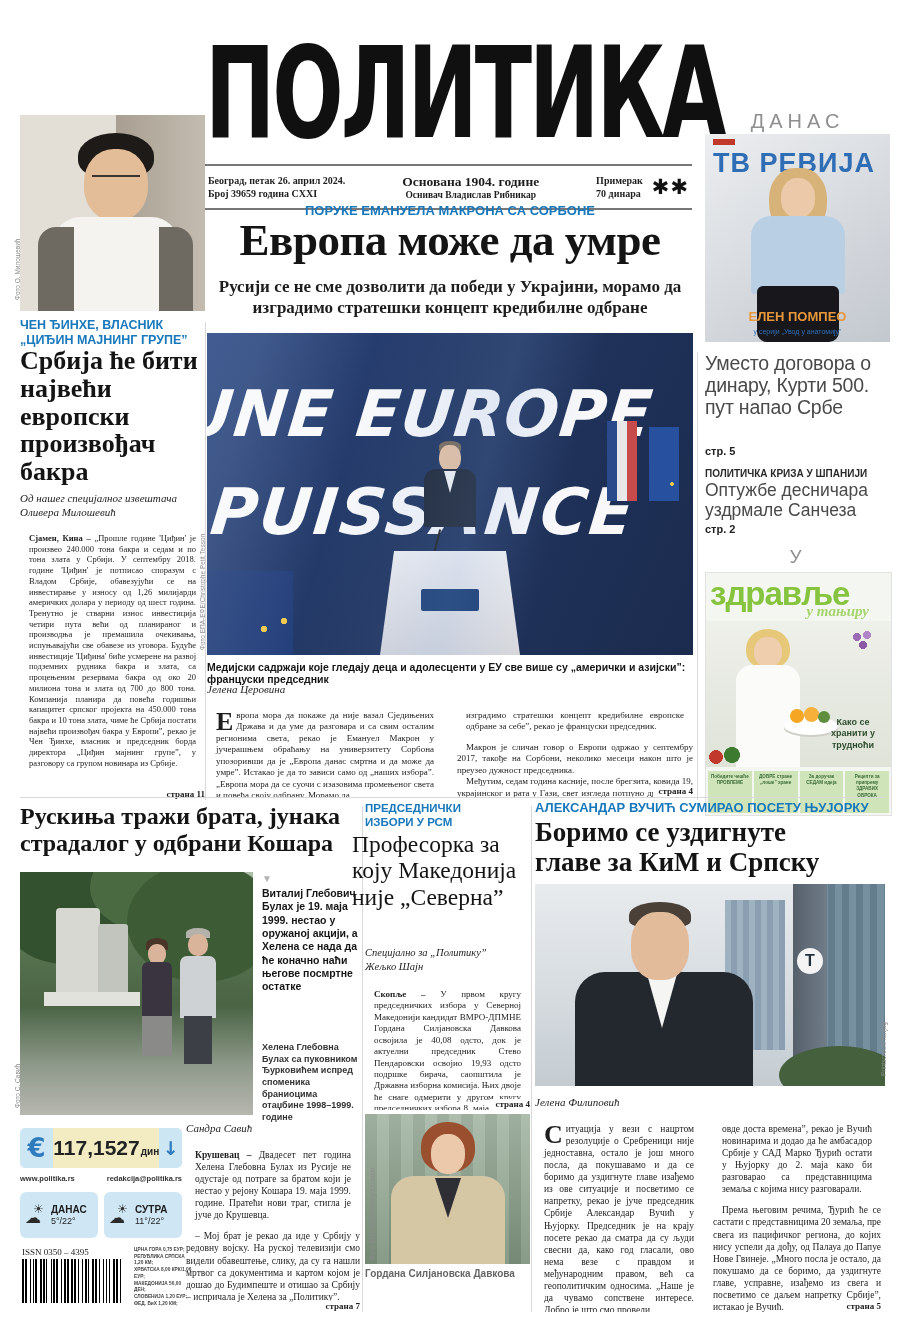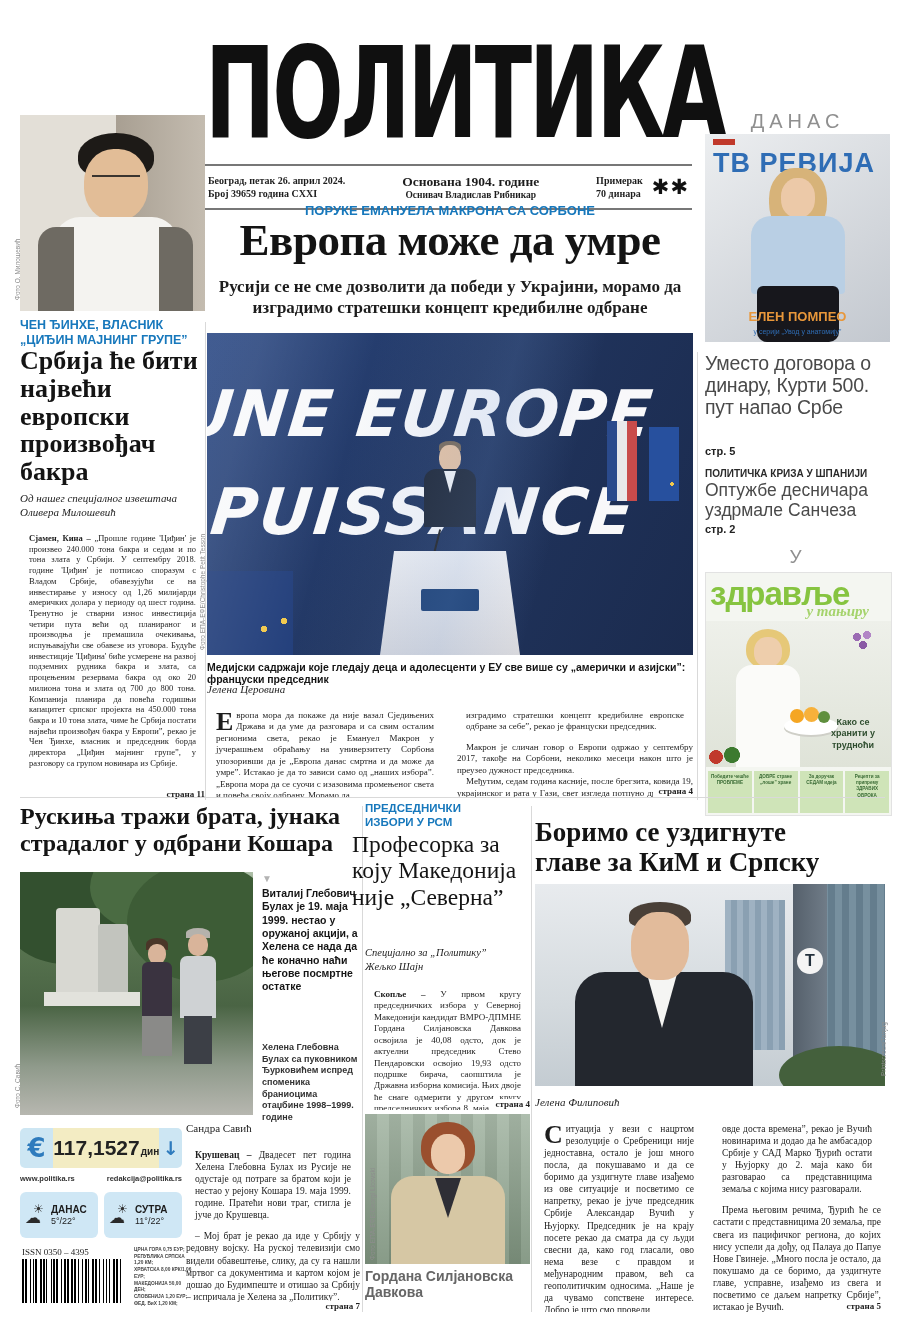--- a/index.html
+++ b/index.html
@@ -132,21 +132,21 @@
   .kp-w-hair{position:absolute;left:126px;top:66px;width:22px;height:12px;background:#4a3628;border-radius:50% 50% 0 0}
   .kp-w-body{position:absolute;left:122px;top:90px;width:30px;height:56px;background:#3a3340;border-radius:6px 6px 0 0}
   .kp-w-skirt{position:absolute;left:122px;top:144px;width:30px;height:40px;background:#8a8a88}
   .kp-m-head{position:absolute;left:168px;top:62px;width:20px;height:22px;background:#d9b49a;border-radius:46%}
   .kp-m-hair{position:absolute;left:166px;top:56px;width:24px;height:10px;background:#b5b2ac;border-radius:50% 50% 0 0}
   .kp-m-body{position:absolute;left:160px;top:84px;width:36px;height:62px;background:#cfd2d4;border-radius:7px 7px 0 0}
   .kp-m-legs{position:absolute;left:164px;top:144px;width:28px;height:48px;background:#3c3f46}
   .kos-tri{left:262px;top:873px;font-family:"Liberation Sans",sans-serif;font-size:10px;color:#b3b3b3}
   .kos-stand{left:262px;top:887px;width:98px;font-family:"Liberation Sans",sans-serif;font-weight:700;font-size:10.5px;line-height:1.27;color:#151515}
   .kos-cap{left:262px;top:1042px;width:98px;font-family:"Liberation Sans",sans-serif;font-weight:700;font-size:9px;line-height:1.3;color:#333}
-  .kos-byline{left:186px;top:1122px;font-size:11px}
+  .kos-byline{left:186px;top:1122px;font-style:italic;font-size:11px}
   .kos-body{left:186px;top:1140px;width:174px;height:172px;font-size:9.5px;line-height:1.27;overflow:hidden}
 
   
   .eur{left:20px;top:1128px;width:162px;height:40px;display:flex}
   .eur-sym{width:38px;background:#cde6f3;color:#2e7bbd;font-family:"DejaVu Sans",sans-serif;font-weight:700;font-size:26px;
            display:flex;align-items:center;justify-content:center;border-radius:5px 0 0 5px}
   .eur-val{flex:1;background:#f3ecc3;display:flex;align-items:baseline;justify-content:center;padding-top:8px;box-sizing:border-box;
            font-weight:700;font-size:21px;color:#222;font-family:"Liberation Sans",sans-serif}
   .eur-unit{font-size:10px;font-weight:700;margin-left:1px}
   .eur-arr{width:26px;background:#cde6f3;color:#2e7bbd;font-weight:700;font-size:19px;display:flex;align-items:center;justify-content:center;
@@ -173,21 +173,21 @@
   .mac-headline{left:352px;top:831px;width:165px;font-size:23.5px;font-weight:400;line-height:1.12;color:#141414}
   .mac-byline{left:365px;top:946px;width:165px;font-style:italic;font-size:10.5px;line-height:1.3}
   .mac-body{left:365px;top:980px;width:165px;height:130px;font-size:9px;line-height:1.27;overflow:hidden}
   .mac-photo{left:365px;top:1114px;width:165px;height:150px;overflow:hidden;
       background:repeating-linear-gradient(90deg,#7f947f 0 12px,#93a893 12px 24px)}
   .gp-shade{position:absolute;inset:0;background:linear-gradient(180deg,rgba(255,255,255,.25),rgba(0,0,0,.08))}
   .gp-hair{position:absolute;left:56px;top:8px;width:54px;height:50px;background:#9a4f2e;border-radius:48% 48% 42% 42%}
   .gp-face{position:absolute;left:66px;top:20px;width:34px;height:40px;background:#ecc9ab;border-radius:46%}
   .gp-jack{position:absolute;left:26px;top:62px;width:114px;height:88px;background:#d6c7a4;border-radius:22px 22px 0 0}
   .gp-inner{position:absolute;left:70px;top:64px;width:26px;height:40px;background:#2e2e35;clip-path:polygon(0 0,100% 0,50% 100%)}
-  .mac-cap{left:365px;top:1268px;width:165px;font-family:"Liberation Sans",sans-serif;font-weight:700;font-size:14px;color:#666}
+  .mac-cap{left:365px;top:1268px;width:165px;font-family:"Liberation Sans",sans-serif;font-weight:700;font-size:10px;color:#666}
 
   
   .vuc-kicker{left:535px;top:800px;width:350px;font-weight:700;font-size:13px;color:#1778bc}
   .vuc-headline{left:535px;top:818px;width:312px;font-size:27px;font-weight:700;line-height:1.1;color:#141414}
   .vuc-photo{left:535px;top:884px;width:350px;height:202px;overflow:hidden;background:linear-gradient(180deg,#e8ebee 0%,#d4dade 60%,#c4ccd2 100%)}
   .vp-b1{position:absolute;left:190px;top:16px;width:60px;height:150px;background:repeating-linear-gradient(90deg,#9fb2c2 0 6px,#8aa0b2 6px 12px)}
   .vp-b2{position:absolute;right:0;top:0;width:78px;height:176px;background:repeating-linear-gradient(90deg,#77909f 0 7px,#647d8d 7px 14px)}
   .vp-tower{position:absolute;left:258px;top:-4px;width:34px;height:190px;background:linear-gradient(90deg,#55606b,#707c88)}
   .vp-circ{position:absolute;left:262px;top:64px;width:26px;height:26px;background:#f4f4f4;border-radius:50%;
            display:flex;align-items:center;justify-content:center;font-weight:700;font-size:16px;color:#23303c;font-family:"Liberation Sans",sans-serif}
@@ -418,20 +418,21 @@
   <div class="abs mac-photo">
     <div class="gp-shade"></div>
     <div class="gp-jack"></div>
     <div class="gp-inner"></div>
     <div class="gp-hair"></div>
     <div class="gp-face"></div>
   </div>
   <span class="vcred" style="left:369px;top:1260px">Фото ЕПА-ЕФЕ/Georgi Licovski</span>
   <div class="abs mac-cap">Гордана Силјановска Давкова</div>
 
+  <div class="abs vuc-kicker sans">АЛЕКСАНДАР ВУЧИЋ СУМИРАО ПОСЕТУ ЊУЈОРКУ</div>
   <div class="abs vuc-headline">Боримо се уздигнуте главе за КиМ и Српску</div>
   <div class="abs vuc-photo">
     <div class="vp-b1"></div>
     <div class="vp-b2"></div>
     <div class="vp-tower"></div>
     <div class="vp-circ">Т</div>
     <div class="vp-bush"></div>
     <div class="vp-suit"></div>
     <div class="vp-shirt"></div>
     <div class="vp-hair"></div>

